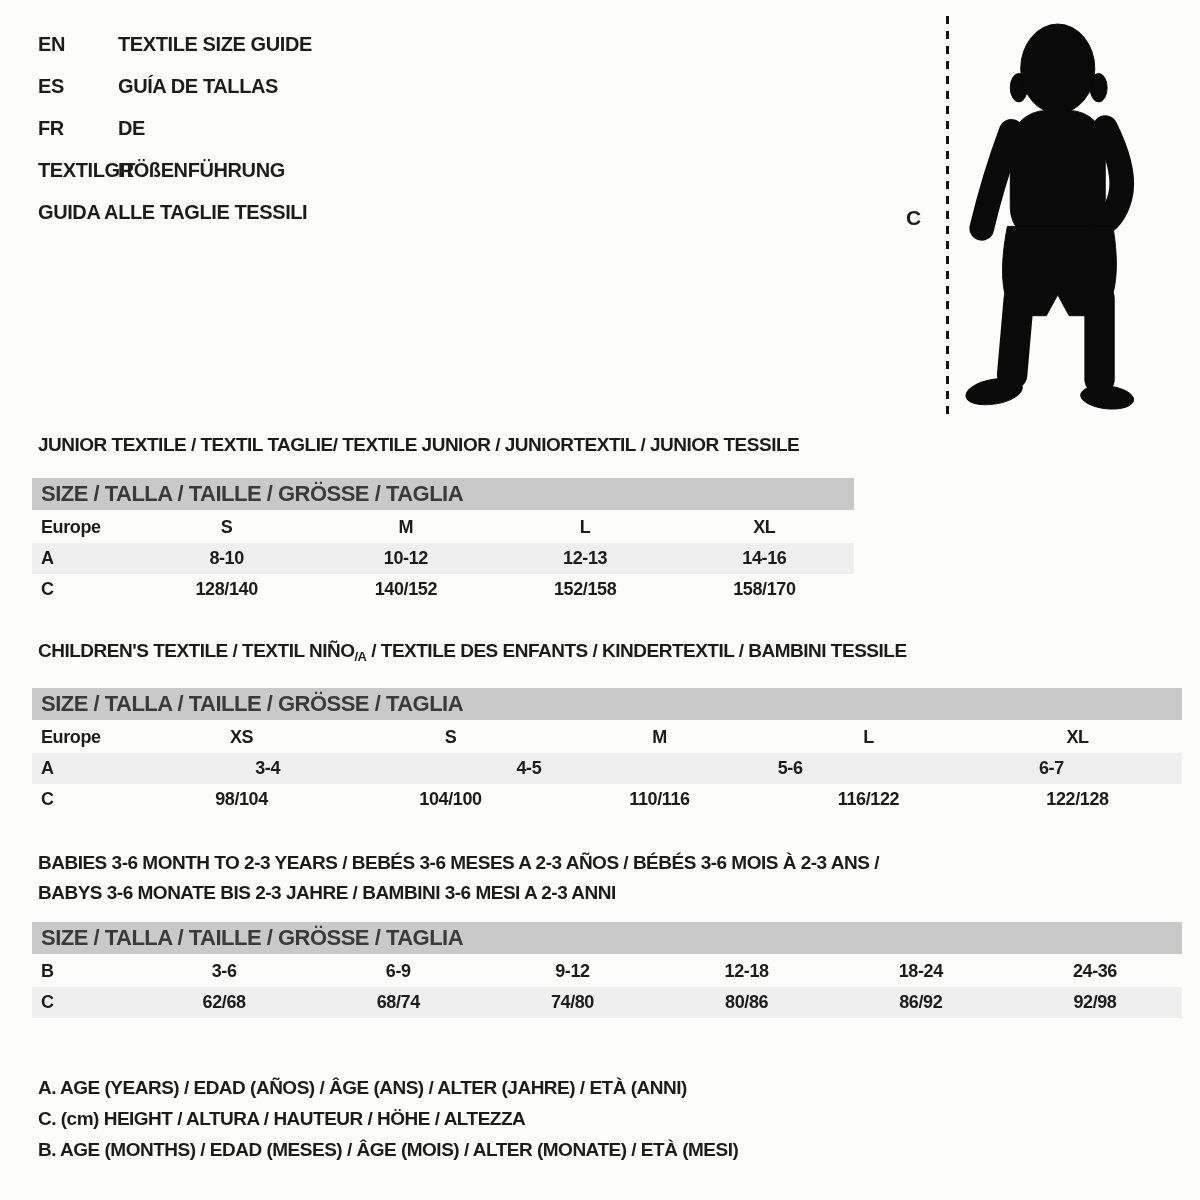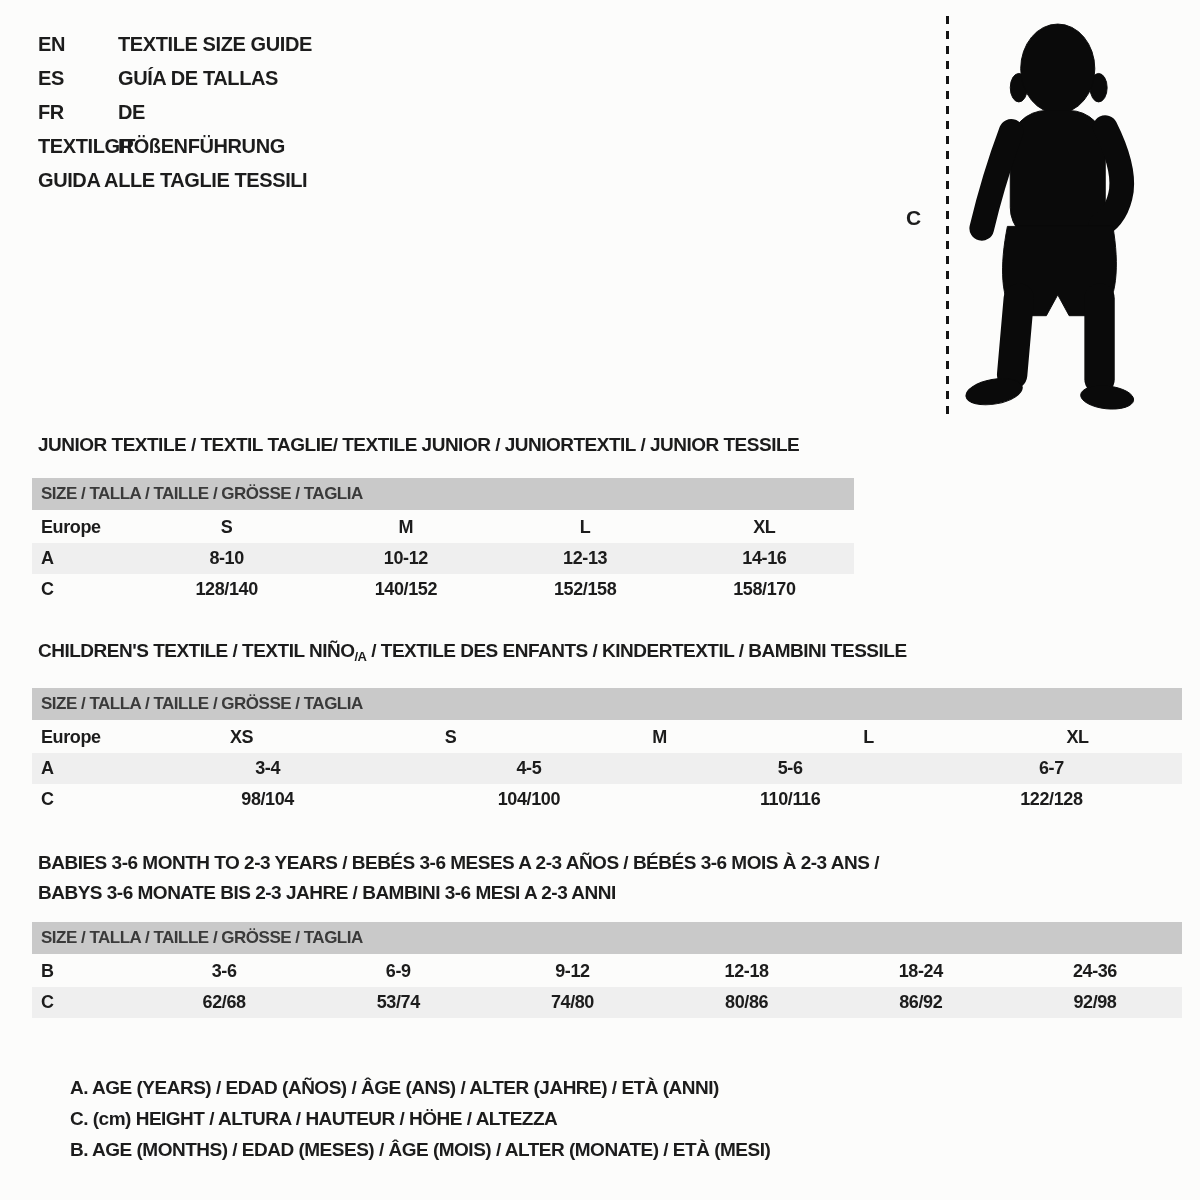--- a/index.html
+++ b/index.html
@@ -16,21 +16,21 @@
     font-family:"Liberation Sans","DejaVu Sans",sans-serif;
     font-weight:bold;
     color:var(--text);
     letter-spacing:-0.4px;
     position:relative;
     overflow:hidden;
   }
   .abs { position:absolute; }
 
   
-  #lang-block { left:38px; top:27px; display:grid; grid-template-columns:80px auto; row-gap:0; }
+  #lang-block { left:38px; top:27px; display:grid; grid-template-columns:80px auto; row-gap:8px; }
   .lang-code, .lang-title { font-size:20px; line-height:34px; white-space:nowrap; }
 
   
   #height-line {
     left:946px; top:16px; width:3px; height:400px;
     background:repeating-linear-gradient(to bottom, #141414 0px, #141414 8px, transparent 8px, transparent 15px);
   }
   #height-label { left:906px; top:206px; font-size:21px; }
   #toddler-svg { left:958px; top:10px; }
   #toddler-svg * { fill:var(--silhouette); stroke:var(--silhouette); }
@@ -45,31 +45,31 @@
 
   
   .size-table { position:absolute; }
   #junior-table { left:32px; top:478px; width:822px; }
   #children-table { left:32px; top:688px; width:1150px; }
   #babies-table { left:32px; top:922px; width:1150px; }
   .size-bar {
     background:var(--table-header-bg);
     color:var(--table-header-text);
     height:32px; line-height:32px;
-    padding-left:9px; font-size:17px;
+    padding-left:9px; font-size:22px;
     margin-bottom:2px;
     letter-spacing:-0.5px;
   }
   .trow { display:flex; height:31px; line-height:31px; font-size:18px; }
   .trow.shaded { background:var(--row-shade); }
   .tlabel { flex:0 0 105px; padding-left:9px; }
   .tcell { flex:1; text-align:center; }
 
   
-  #legend { left:38px; top:1072px; font-size:19px; line-height:31px; letter-spacing:-0.5px;margin-left:32px; }
+  #legend { left:38px; top:1072px; font-size:19px; line-height:31px; letter-spacing:-0.5px; }
   .legend-line { white-space:nowrap; }
 </style>
 </head>
 <body>
 
 <div id="lang-block" class="abs">
   <div class="lang-code">EN</div>
   <div class="lang-title">TEXTILE SIZE GUIDE</div>
   <div class="lang-code">ES</div>
   <div class="lang-title">GUÍA DE TALLAS</div>
@@ -148,20 +148,21 @@
       <div class="tcell">3-4</div>
       <div class="tcell">4-5</div>
       <div class="tcell">5-6</div>
       <div class="tcell">6-7</div>
     </div>
     <div class="trow">
       <div class="tlabel">C</div>
       <div class="tcell">98/104</div>
       <div class="tcell">104/100</div>
       <div class="tcell">110/116</div>
+      <div class="tcell">116/122</div>
       <div class="tcell">122/128</div>
     </div>
   </div>
 
 <div id="babies-title" class="abs section-title">
   <div>BABIES 3-6 MONTH TO 2-3 YEARS / BEBÉS 3-6 MESES A 2-3 AÑOS / BÉBÉS 3-6 MOIS À 2-3 ANS /</div>
   <div>BABYS 3-6 MONATE BIS 2-3 JAHRE / BAMBINI 3-6 MESI A 2-3 ANNI</div>
 </div>
 <div id="babies-table" class="size-table">
     <div class="size-bar">SIZE / TALLA / TAILLE / GRÖSSE / TAGLIA</div>
@@ -170,21 +171,21 @@
       <div class="tcell">3-6</div>
       <div class="tcell">6-9</div>
       <div class="tcell">9-12</div>
       <div class="tcell">12-18</div>
       <div class="tcell">18-24</div>
       <div class="tcell">24-36</div>
     </div>
     <div class="trow shaded">
       <div class="tlabel">C</div>
       <div class="tcell">62/68</div>
-      <div class="tcell">53/74</div>
+      <div class="tcell">68/74</div>
       <div class="tcell">74/80</div>
       <div class="tcell">80/86</div>
       <div class="tcell">86/92</div>
       <div class="tcell">92/98</div>
     </div>
   </div>
 
 <div id="legend" class="abs">
   <div class="legend-line">A. AGE (YEARS) / EDAD (AÑOS) / ÂGE (ANS) / ALTER (JAHRE) / ETÀ (ANNI)</div>
   <div class="legend-line">C. (cm) HEIGHT / ALTURA / HAUTEUR / HÖHE / ALTEZZA</div>

